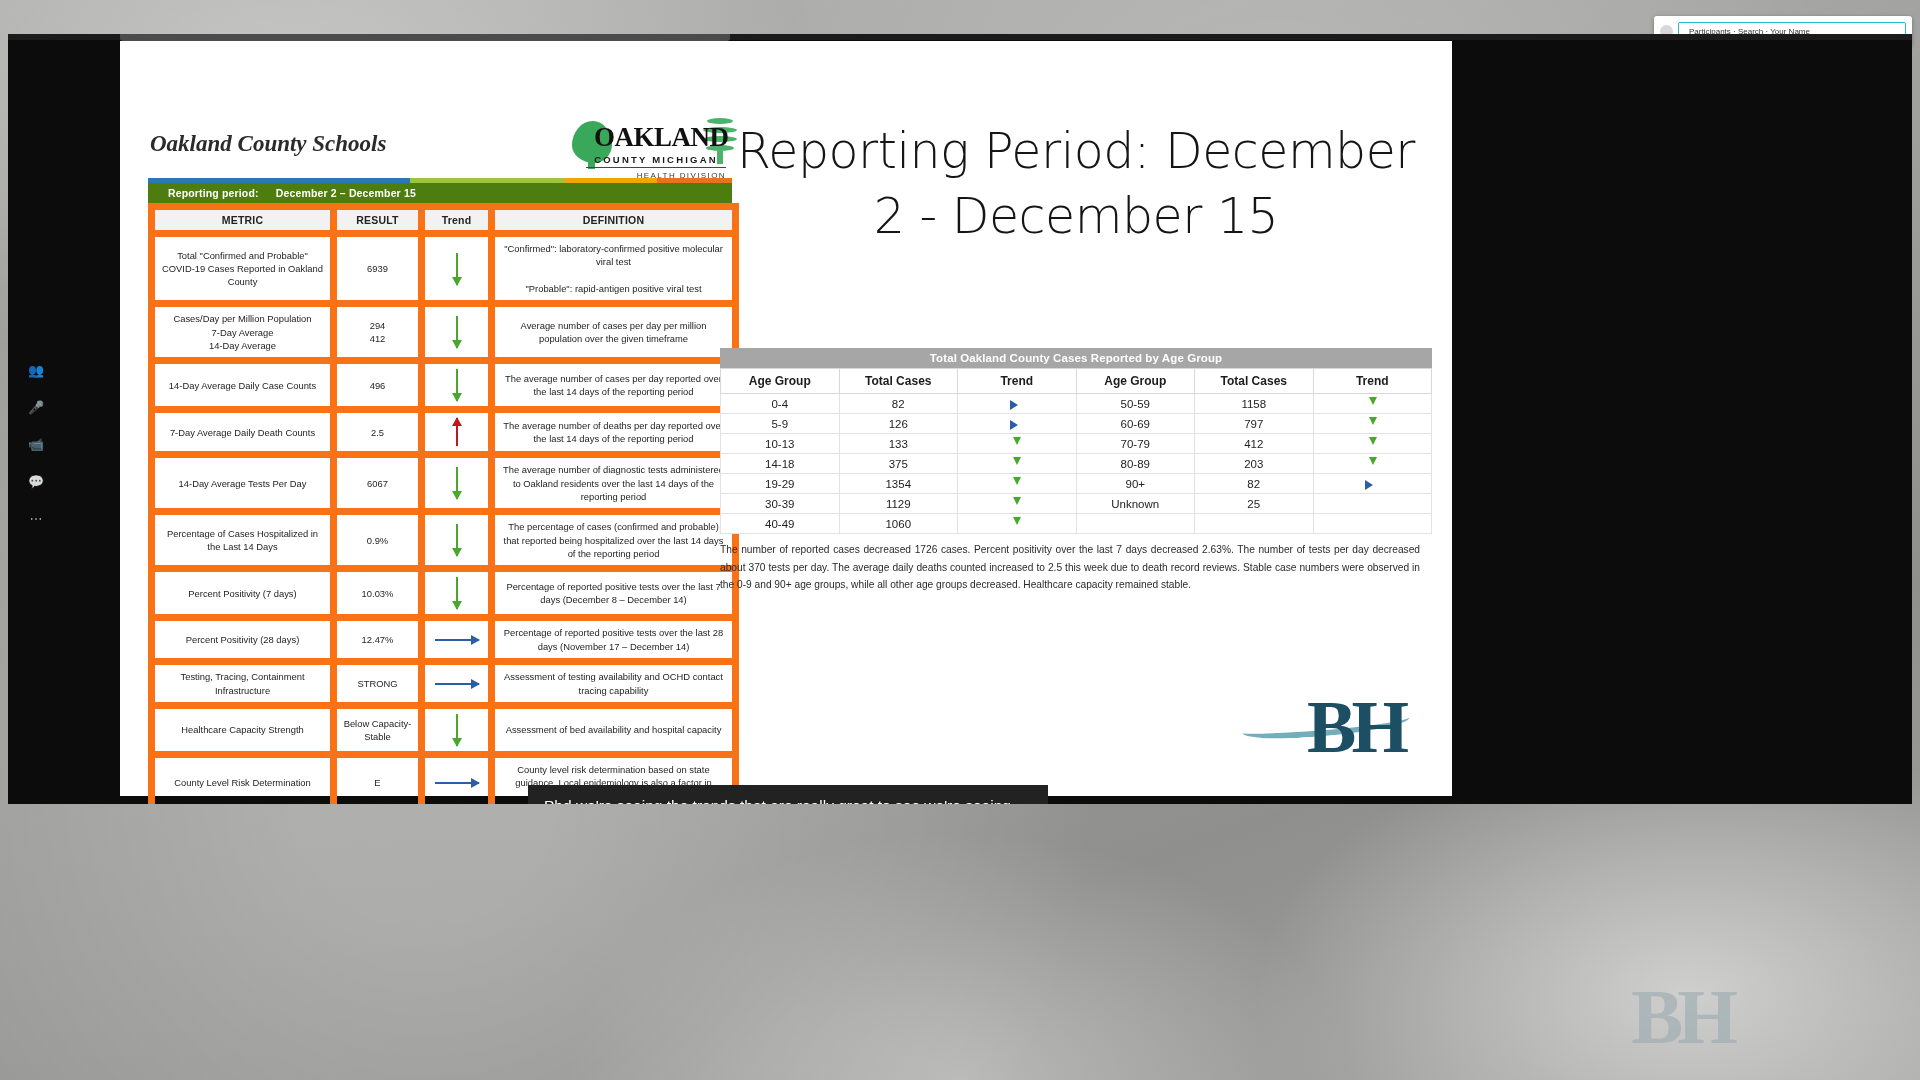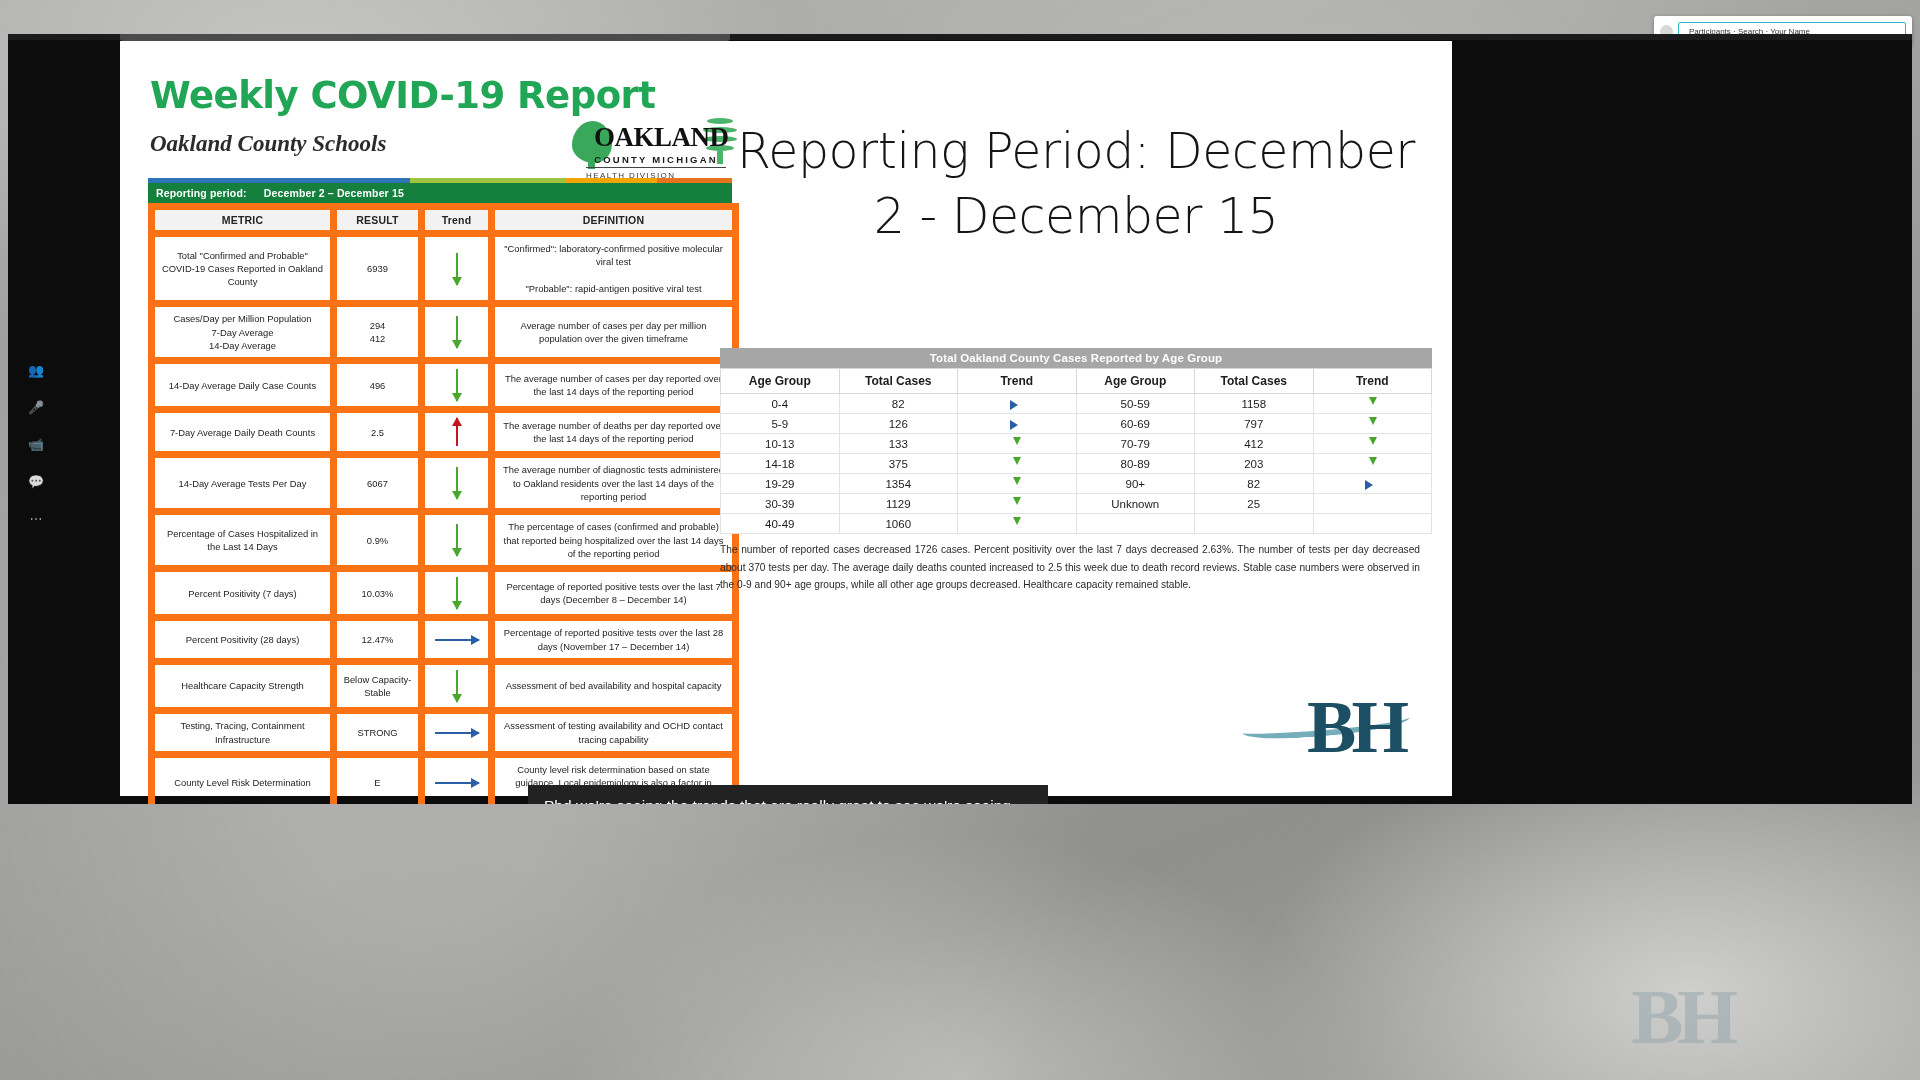--- a/index.html
+++ b/index.html
@@ -109,21 +109,21 @@
     letter-spacing:-.5px; line-height:1;
   }
   #oc-county {
     position:absolute; left:14px; top:36px; width:140px;
     text-align:center;
     font-size:9.5px; font-weight:700; color:#1a1a1a;
     letter-spacing:2.2px;
     border-bottom:1px solid #444; padding-bottom:2px;
   }
   #oc-health {
-    position:absolute; left:14px; top:53px; width:140px; text-align:left;
+    position:absolute; left:14px; top:53px; width:140px; text-align:right;
     font-size:8px; color:#3a3a3a; letter-spacing:1.4px;
   }
   #oc-exec-name {
     position:absolute; left:14px; top:66px; width:140px; text-align:center;
     font-size:11.5px; font-weight:700; color:#111; letter-spacing:.4px;
   }
   #oc-exec-title {
     position:absolute; left:4px; top:80px; width:160px; text-align:center;
     font-size:7.5px; color:#3a3a3a; letter-spacing:.7px;
   }
@@ -131,23 +131,23 @@
   
   #metric-wrap { position:absolute; left:28px; top:137px; width:584px; }
   #metric-accent { display:flex; height:5px; width:100%; }
   #metric-accent i { display:block; height:100%; }
   #metric-accent i:nth-child(1){ flex:0 0 262px; background:#2e75b6; }
   #metric-accent i:nth-child(2){ flex:0 0 155px; background:#9dc33f; }
   #metric-accent i:nth-child(3){ flex:0 0 92px;  background:#f0a500; }
   #metric-accent i:nth-child(4){ flex:1 1 auto;  background:#e8731d; }
 
   #metric-period {
-    background:#15803d; color:#fff;
+    background:#4d7c0f; color:#fff;
     font-size:10.5px; font-weight:700;
-    padding:4px 0 4px 8px; letter-spacing:.15px;
+    padding:4px 0 4px 20px; letter-spacing:.15px;
   }
   #metric-period b { font-weight:700; }
   #metric-period span { margin-left:14px; font-weight:700; }
 
   table.mtable { border-collapse:collapse; width:100%; table-layout:fixed; }
   table.mtable th, table.mtable td {
     border:7px solid #f97316; color:#242424;
   }
   table.mtable thead th {
     background:#f2f2f2; font-size:10.5px; font-weight:700;
@@ -311,21 +311,20 @@
   <div id="left-rail">
     <div class="rail-icon">👥</div>
     <div class="rail-icon">🎤</div>
     <div class="rail-icon">📹</div>
     <div class="rail-icon">💬</div>
     <div class="rail-icon">⋯</div>
   </div>
 
   <div id="slide">
 
-    <div class="slide-title">Weekly COVID-19 Report</div>
     <div class="slide-subtitle">Oakland County Schools</div>
 
     <div id="oc-logo">
       <div id="oc-tree-left"></div>
       <div id="oc-tree-right">
         <span></span>
           <span></span>
           <span></span>
           <span></span>
       </div>
@@ -421,34 +420,34 @@
             </tr>
             <tr>
               <td class="metric-name">Percent Positivity (28 days)</td>
               <td class="metric-result">12.47%</td>
               <td>
                 <span class="arrow right b"></span>
               </td>
               <td class="metric-def">Percentage of reported positive tests over the last 28 days (November 17 – December 14)</td>
             </tr>
             <tr>
+              <td class="metric-name">Testing, Tracing, Containment Infrastructure</td>
+              <td class="metric-result">STRONG</td>
+              <td>
+                <span class="arrow right b"></span>
+              </td>
+              <td class="metric-def">Assessment of testing availability and OCHD contact tracing capability</td>
+            </tr>
+            <tr>
               <td class="metric-name">Healthcare Capacity Strength</td>
               <td class="metric-result">Below Capacity-Stable</td>
               <td>
                 <span class="arrow down g" style="height:32px"></span>
               </td>
               <td class="metric-def">Assessment of bed availability and hospital capacity</td>
-            </tr>
-            <tr>
-              <td class="metric-name">Testing, Tracing, Containment Infrastructure</td>
-              <td class="metric-result">STRONG</td>
-              <td>
-                <span class="arrow right b"></span>
-              </td>
-              <td class="metric-def">Assessment of testing availability and OCHD contact tracing capability</td>
             </tr>
             <tr>
               <td class="metric-name">County Level Risk Determination</td>
               <td class="metric-result">E</td>
               <td>
                 <span class="arrow right b"></span>
               </td>
               <td class="metric-def">County level risk determination based on state guidance. Local epidemiology is also a factor in school and community risk</td>
             </tr>
           </tbody>

